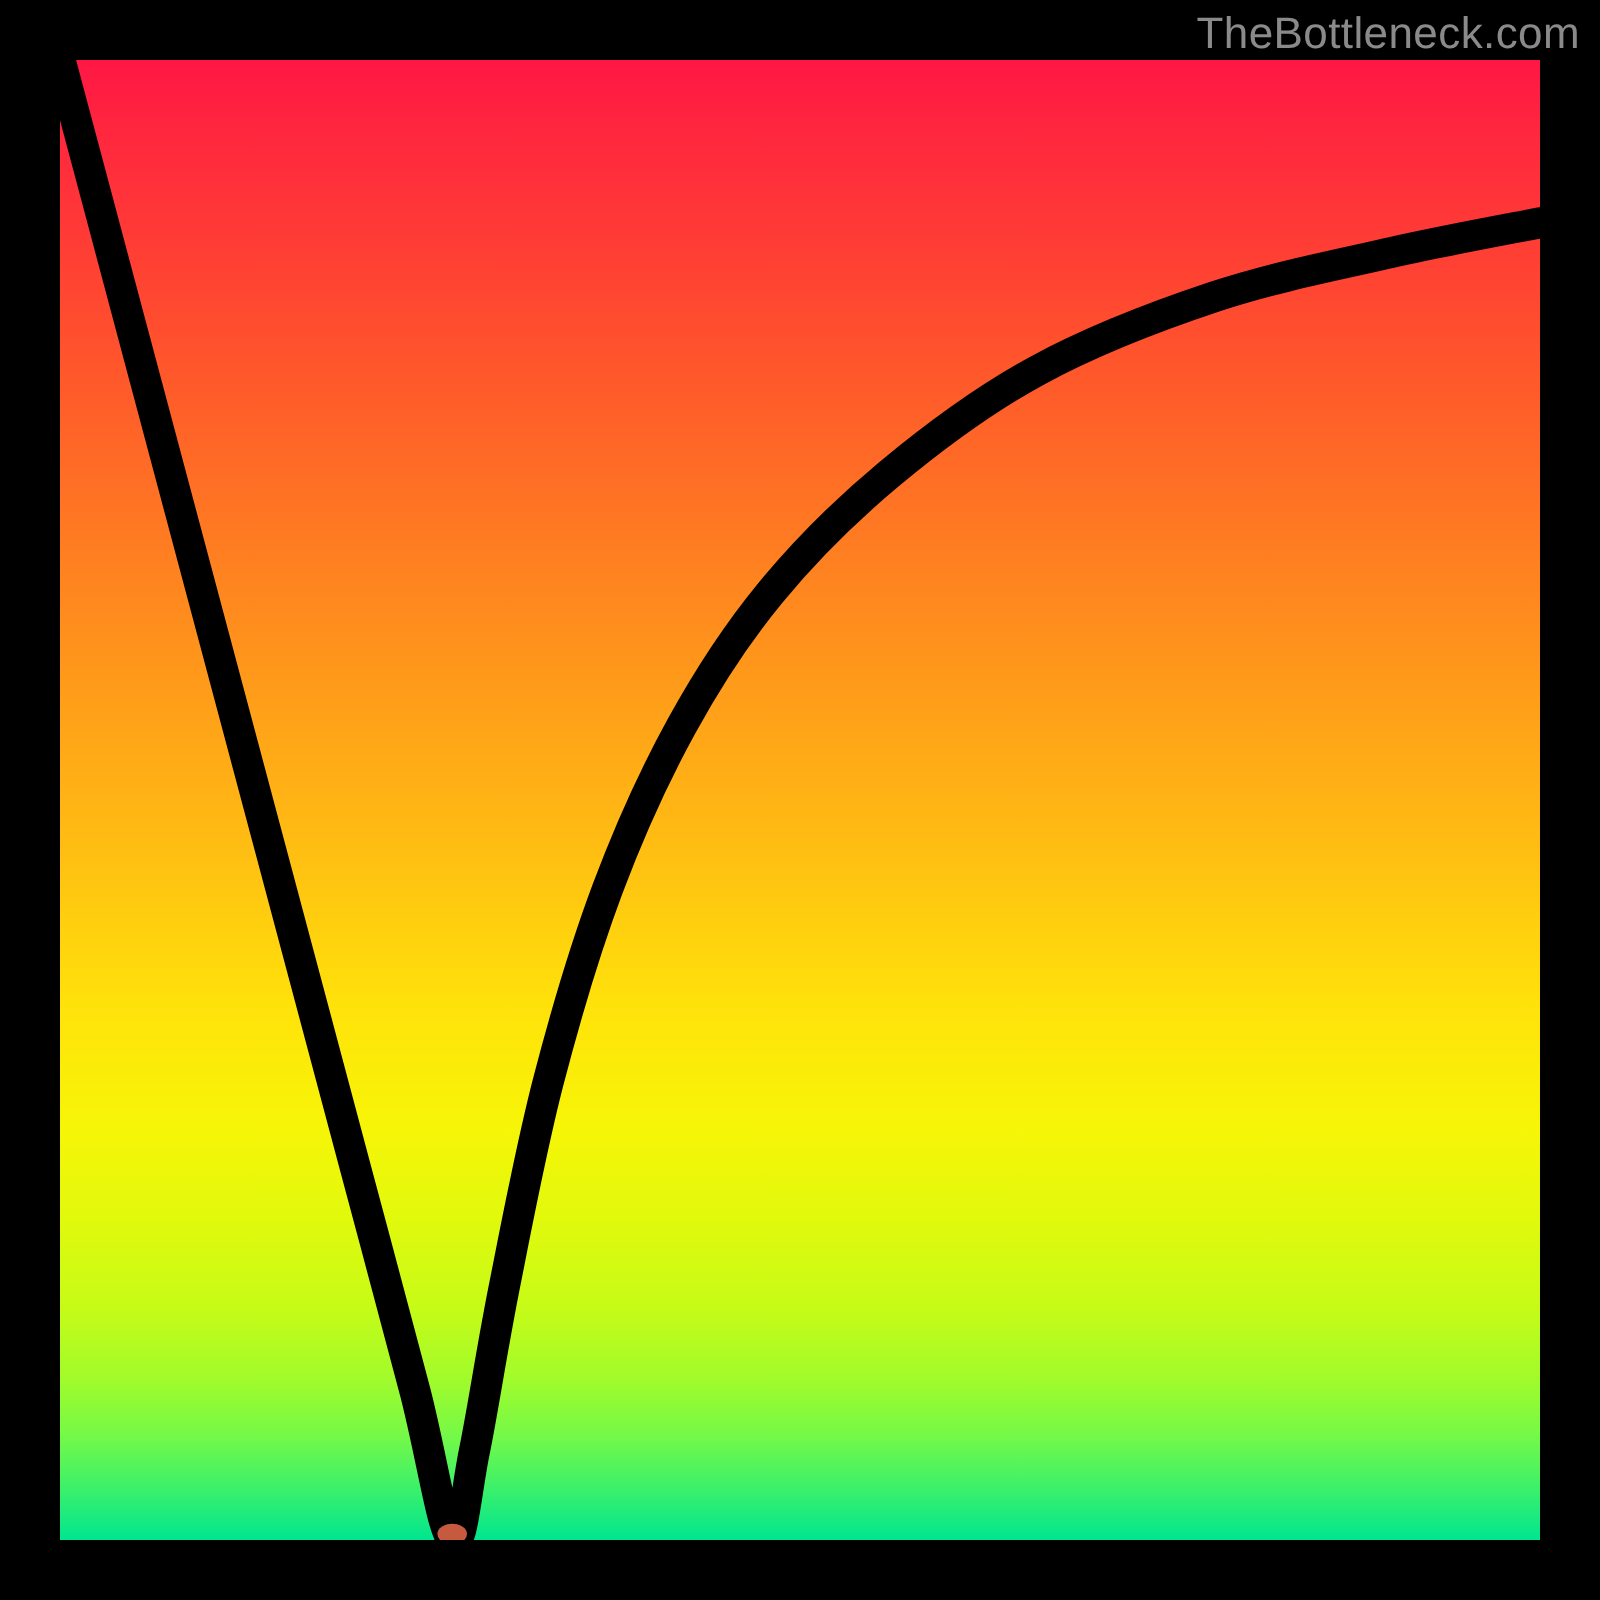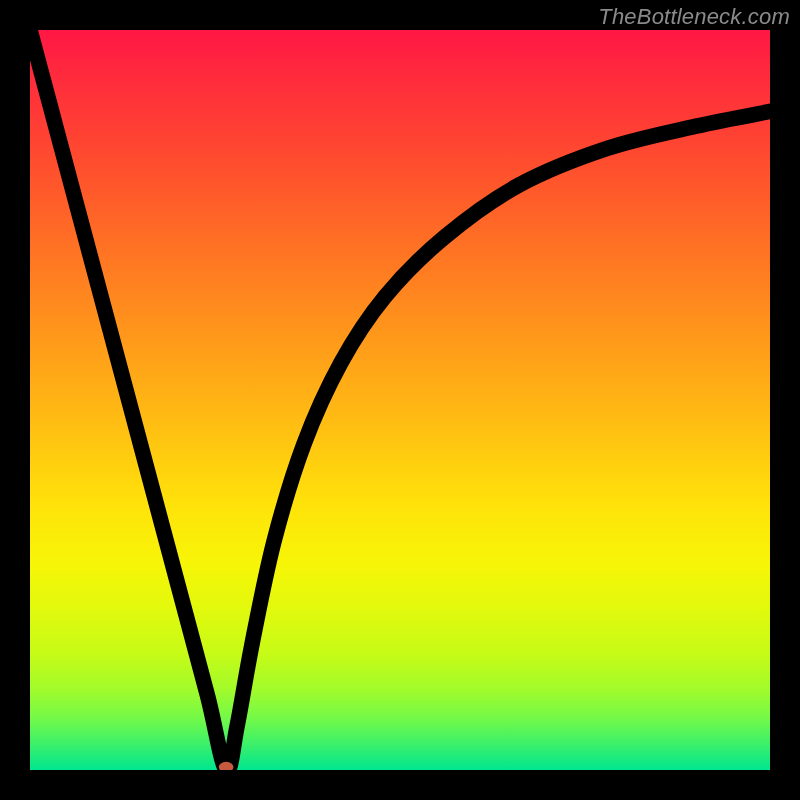--- a/index.html
+++ b/index.html
@@ -9,21 +9,20 @@
     height: 800px;
     overflow: hidden;
     background: #000;
     font-family: Arial, Helvetica, sans-serif;
   }
   .frame {
     position: relative;
     width: 800px;
     height: 800px;
     background: #000;
-    font-style: italic;
   }
   .plot-area {
     position: absolute;
     left: 30px;
     top: 30px;
     width: 740px;
     height: 740px;
     overflow: hidden;
   }
   .gradient-bg {

